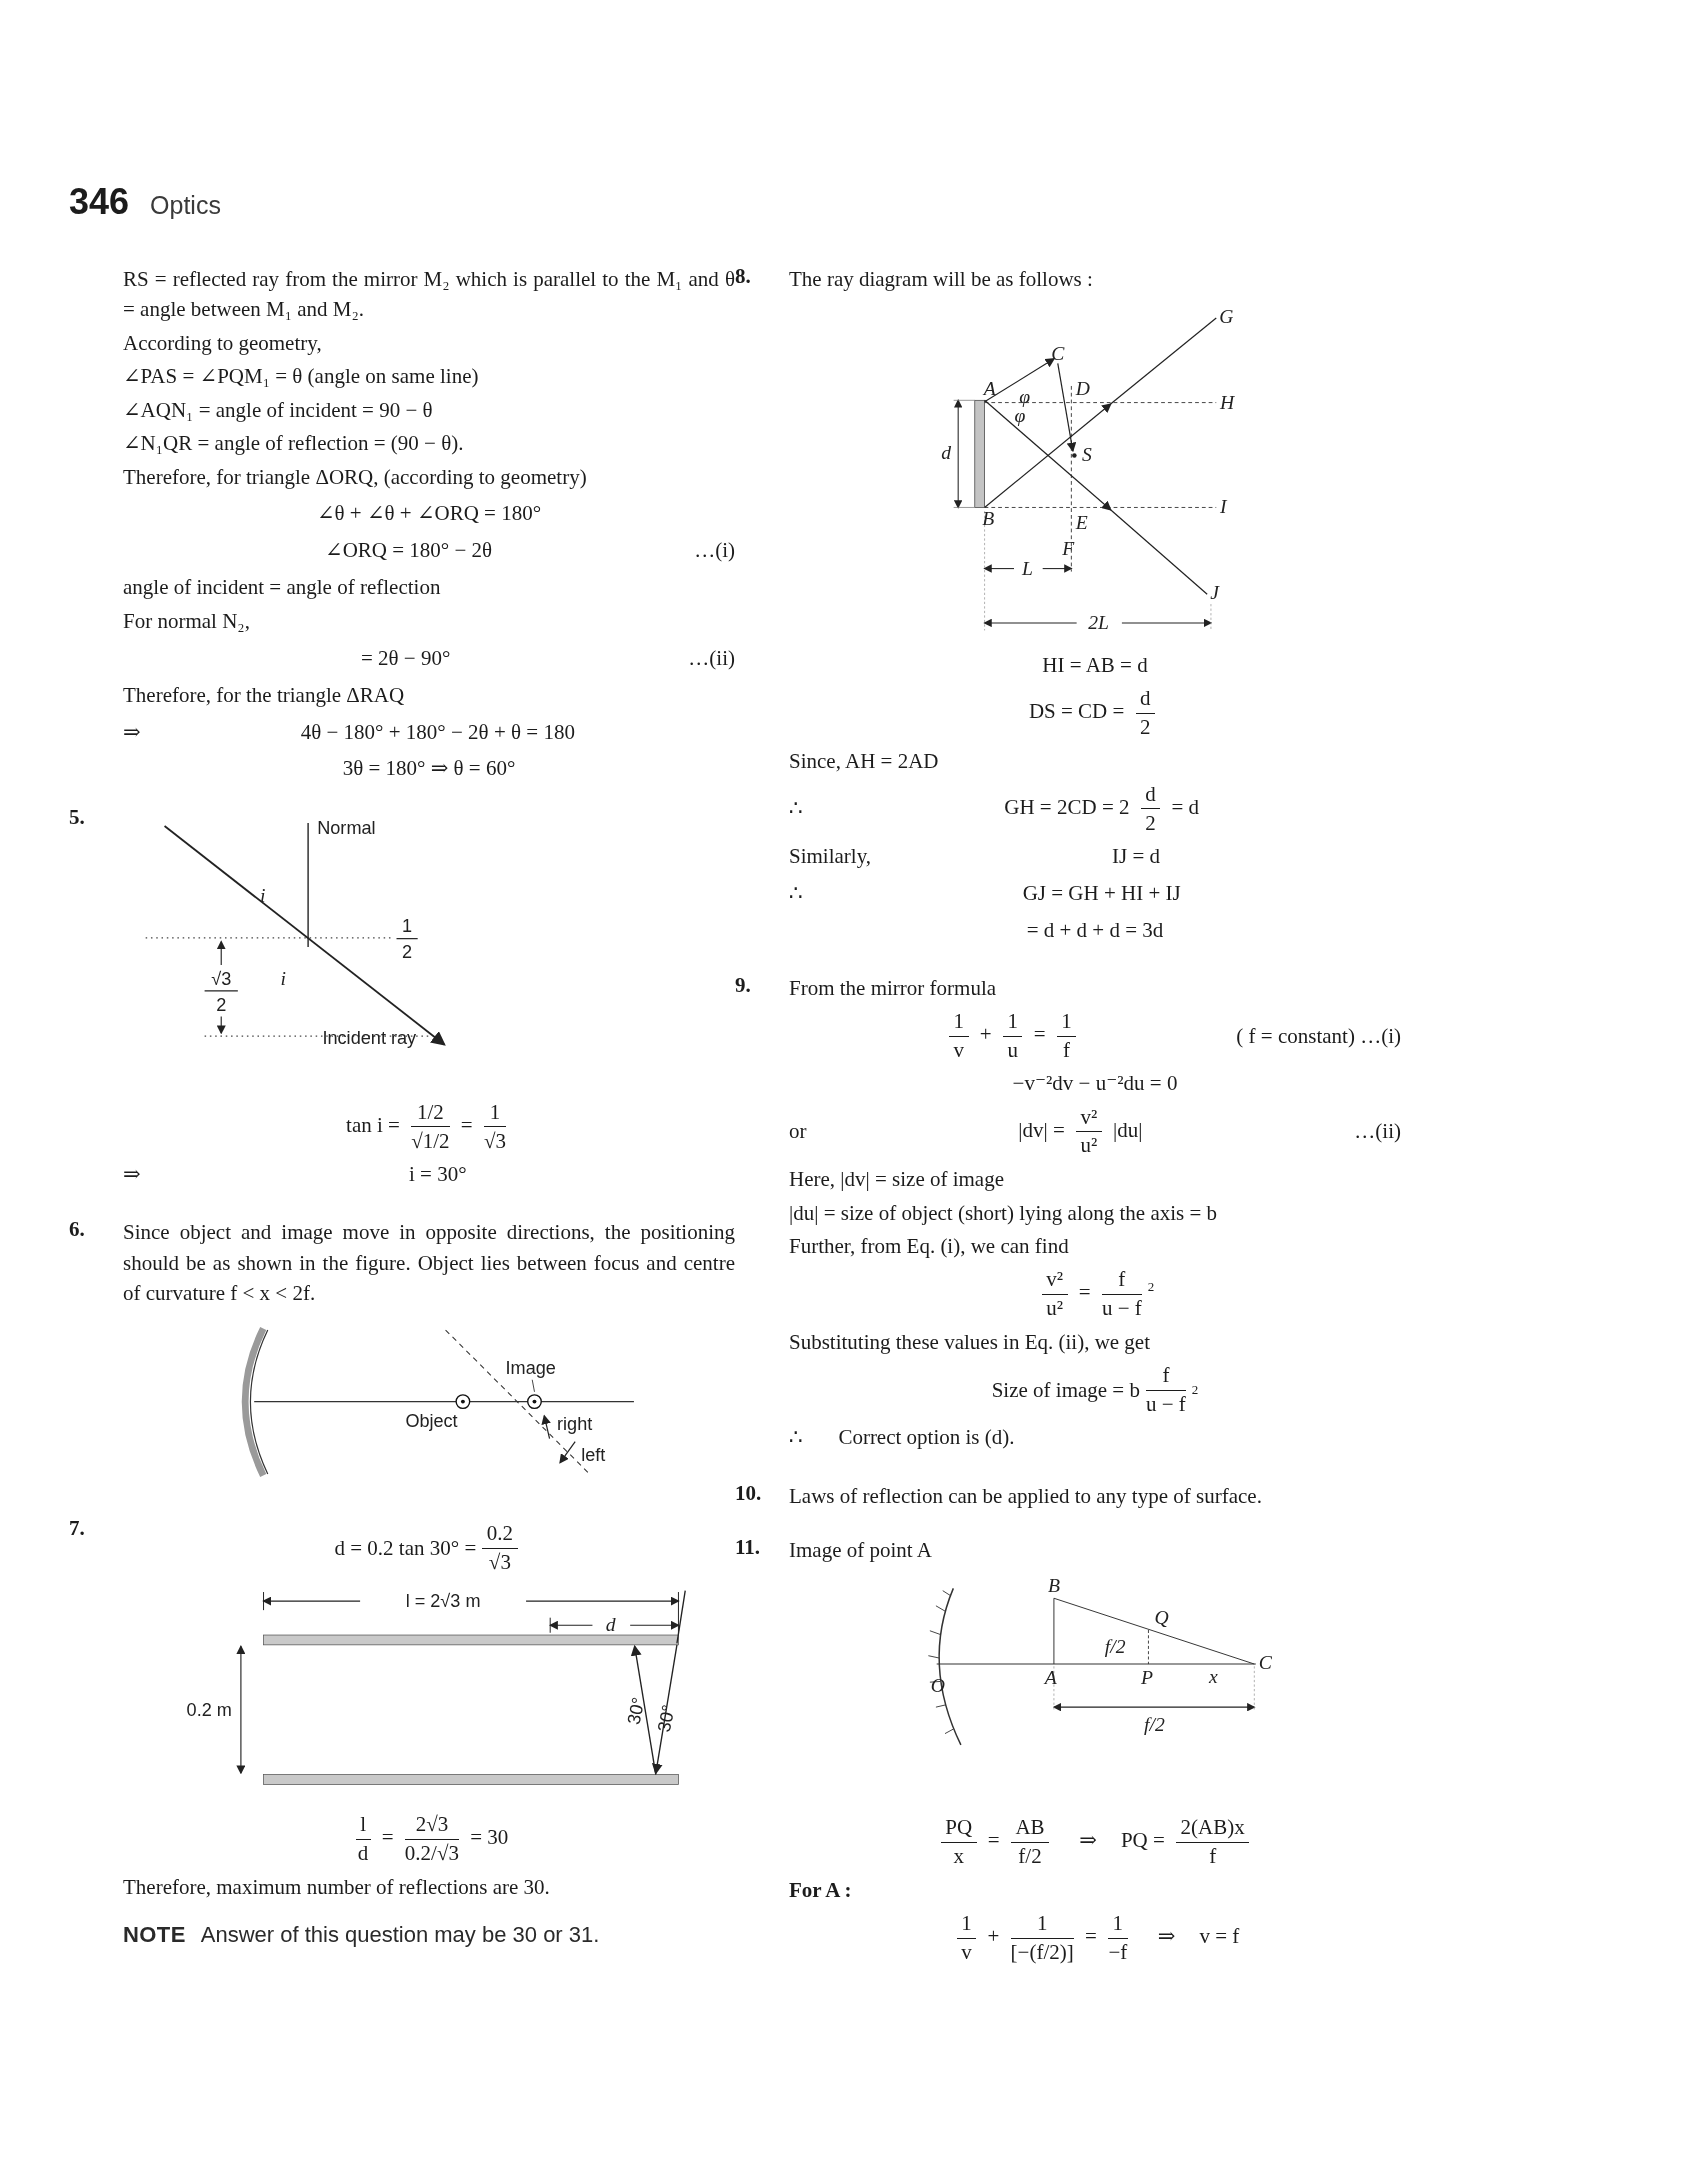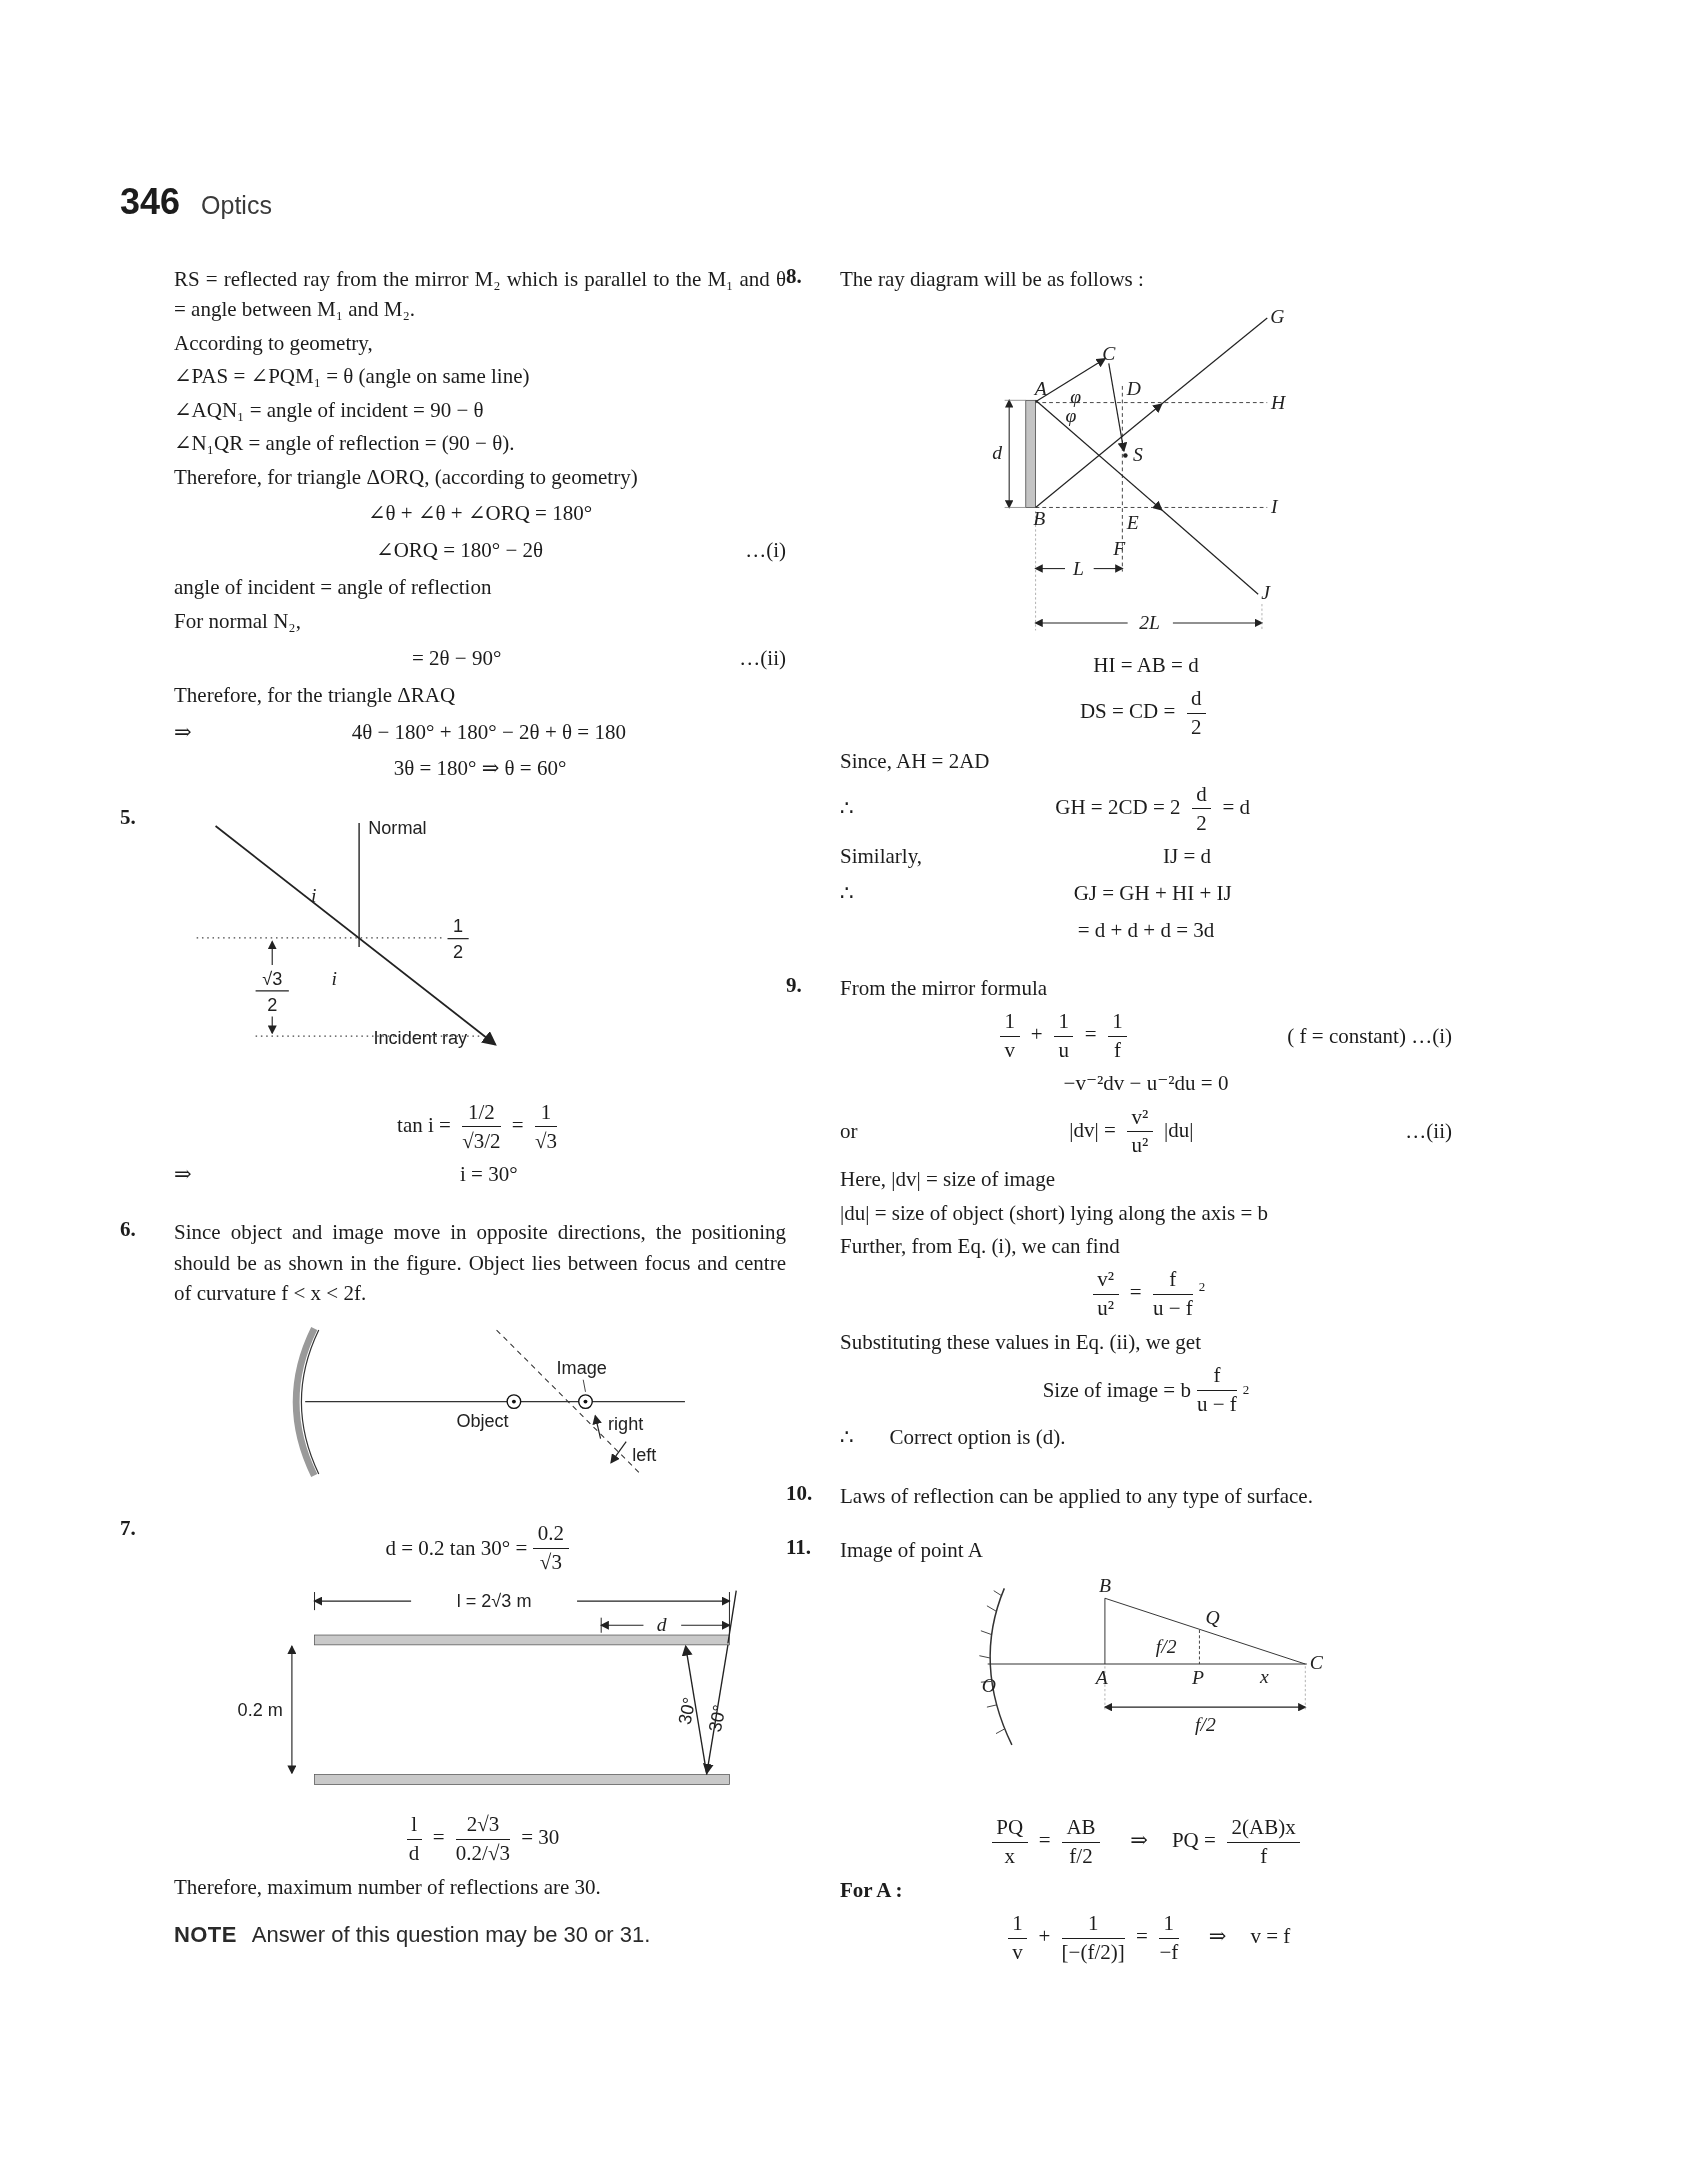--- a/index.html
+++ b/index.html
@@ -2,21 +2,21 @@
 <html style="font-size:12px"><head>
 <meta charset="utf-8">
 <style>
   * { margin:0; padding:0; box-sizing:border-box; }
   html,body { background:#ffffff; }
   body {
     width:1700px; height:2172px;
     font-family:"Liberation Serif","DejaVu Serif","DejaVu Sans",serif;
     color:#1c1c1c; font-size:21px;
   }
-  .page { width:1700px; height:2172px; padding:181px 140px 30px 120px; overflow:hidden; }
+  .page { width:1700px; height:2172px; padding:181px 140px 30px 69px; overflow:hidden; }
   .header { display:flex; align-items:baseline; gap:21px; margin-bottom:41px; }
   .pgnum { font-size:36px; font-weight:700; font-family:"Liberation Sans","DejaVu Sans",sans-serif; }
   .chapter { font-size:25px; color:#3a3a3a; font-family:"Liberation Sans","DejaVu Sans",sans-serif; }
   .columns { display:flex; }
   .col { width:666px; flex:0 0 666px; }
   p.line { line-height:1.45; text-align:justify; margin-bottom:3px; }
   .eqrow { display:flex; align-items:center; margin:6.8px 0; min-height:30px; }
   .eqrow .lead { flex:0 0 auto; }
   .eqrow .mid { flex:1 1 auto; text-align:center; }
   .eqrow .midleft { flex:1 1 auto; text-align:left; padding-left:36px; }
@@ -122,21 +122,21 @@
                 <text x="130" y="257" text-anchor="middle">2</text>
                 <line x1="130" y1="196" x2="130" y2="165" stroke="#222" stroke-width="1.5" marker-end="url(#mA)"></line>
                 <line x1="130" y1="264" x2="130" y2="286" stroke="#222" stroke-width="1.5" marker-end="url(#mA)"></line>
               </g>
               <text x="388" y="300" text-anchor="end">Incident ray</text>
             </svg>
           </div>
           <div class="eqrow">
             <span class="mid">
               <span>tan i =</span>
-              <span class="frac"><span class="fnum">1/2</span><span class="fden">√3/2</span></span>
+              <span class="frac"><span class="fnum">1/2</span><span class="fden">√1/2</span></span>
               <span>=</span>
               <span class="frac"><span class="fnum">1</span><span class="fden">√3</span></span>
             </span>
           </div>
           <div class="eqrow">
             <span class="lead">⇒</span>
             <span class="mid">i = 30°</span>
           </div>
         </div>
       </div>

